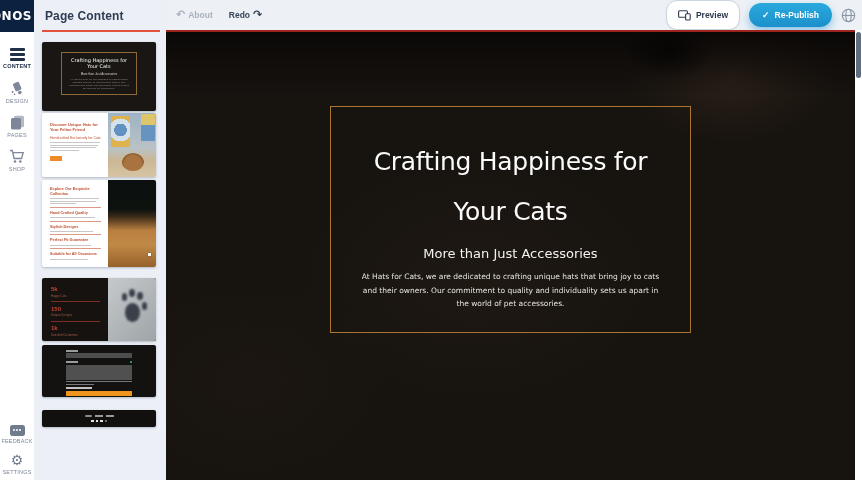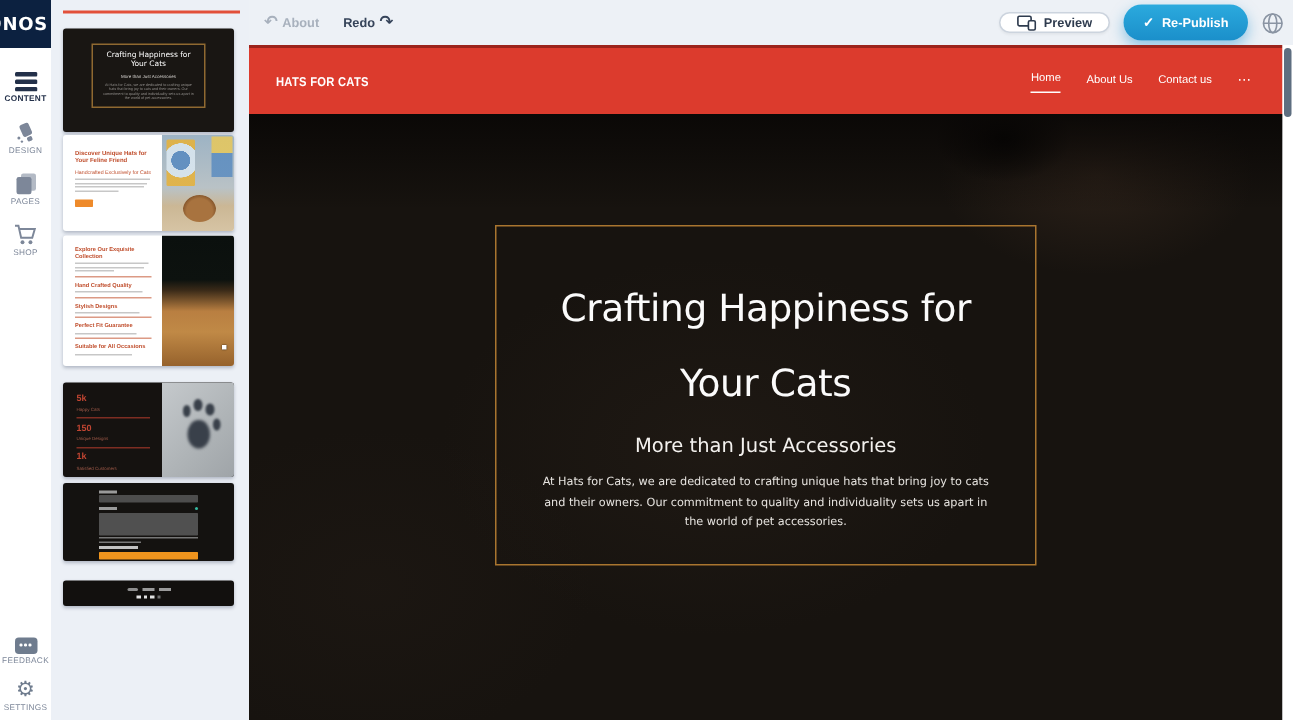--- a/index.html
+++ b/index.html
@@ -99,21 +99,21 @@
   .t6-dots i{width:2.5px;height:2.5px;background:#e2e2e2;}
   .t6-dots i:last-child{background:#6d6d6d;}
 
   
   .main{flex:1;display:flex;flex-direction:column;min-width:0;}
   .toolbar{height:30px;display:flex;align-items:center;padding:0 6px 0 10px;flex-shrink:0;}
   .tb-undo{display:flex;align-items:center;gap:3px;color:#a8b1bd;font-size:8.5px;font-weight:bold;}
   .tb-redo{display:flex;align-items:center;gap:3px;color:#36445a;font-size:8.5px;font-weight:bold;margin-left:16px;}
   .tb-arrow{font-size:11px;line-height:10px;font-family:"DejaVu Sans",sans-serif;}
   .toolbar-right{margin-left:auto;display:flex;align-items:center;gap:9px;}
-  .btn-preview{height:14px;padding:0 11px;border-radius:11px;border:1px solid #ccd4de;background:#fff;
+  .btn-preview{height:30px;padding:0 11px;border-radius:11px;border:1px solid #ccd4de;background:#fff;
                display:flex;align-items:center;gap:5px;font-size:8.5px;font-weight:bold;color:#2e3b4e;
                box-shadow:0 1px 2px rgba(0,0,0,.06);}
   .btn-publish{height:24px;padding:0 13px;border-radius:12px;color:#fff;display:flex;align-items:center;gap:5px;
                font-size:8.5px;font-weight:bold;background:linear-gradient(180deg,#2baade,#1b8fca);
                box-shadow:0 4px 9px rgba(40,150,210,.5);}
   .check{font-size:9px;font-weight:bold;}
 
   .browser{height:24px;background:#fff;border-radius:7px 7px 0 0;display:flex;align-items:center;
            padding:0 10px;flex-shrink:0;}
   .win-dots{display:flex;gap:3.5px;}
@@ -220,20 +220,21 @@
         </span>
       <span class="rail-label">FEEDBACK</span>
     </div>
     <div class="rail-item rail-bottom">
       <span class="gear">⚙</span>
       <span class="rail-label">SETTINGS</span>
     </div>
   </aside>
 
   <section class="panel">
+    <div class="panel-title">Page Content</div>
     <div class="panel-underline"></div>
 
     <div class="thumbs">
 
       <div class="thumb t1">
         <div class="t1-box">
           <div class="t1-h">Crafting Happiness for</div>
           <div class="t1-h">Your Cats</div>
           <div class="t1-s">More than Just Accessories</div>
           <div class="t1-p">At Hats for Cats, we are dedicated to crafting unique hats that bring joy to cats and their owners. Our commitment to quality and individuality sets us apart in the world of pet accessories.</div>
@@ -364,29 +365,20 @@
               <path d="M1.3 7.5h12.4"></path>
             </svg>
         </span>
       </div>
     </div>
 
 
     <div class="content-row">
       <div class="preview">
 
-        <header class="site-header">
-          <span class="site-logo">HATS FOR CATS</span>
-          <nav class="site-nav">
-            <a class="active">Home</a>
-            <a>About Us</a>
-            <a>Contact us</a>
-            <a class="more">⋯</a>
-          </nav>
-        </header>
 
         <div class="hero">
           <div class="hero-box">
             <h1 class="hero-title"><span>Crafting Happiness for</span><br><span>Your Cats</span></h1>
             <div class="hero-sub">More than Just Accessories</div>
             <p class="hero-body">At Hats for Cats, we are dedicated to crafting unique hats that bring joy to cats and their owners. Our commitment to quality and individuality sets us apart in the world of pet accessories.</p>
           </div>
         </div>
 
       </div>

